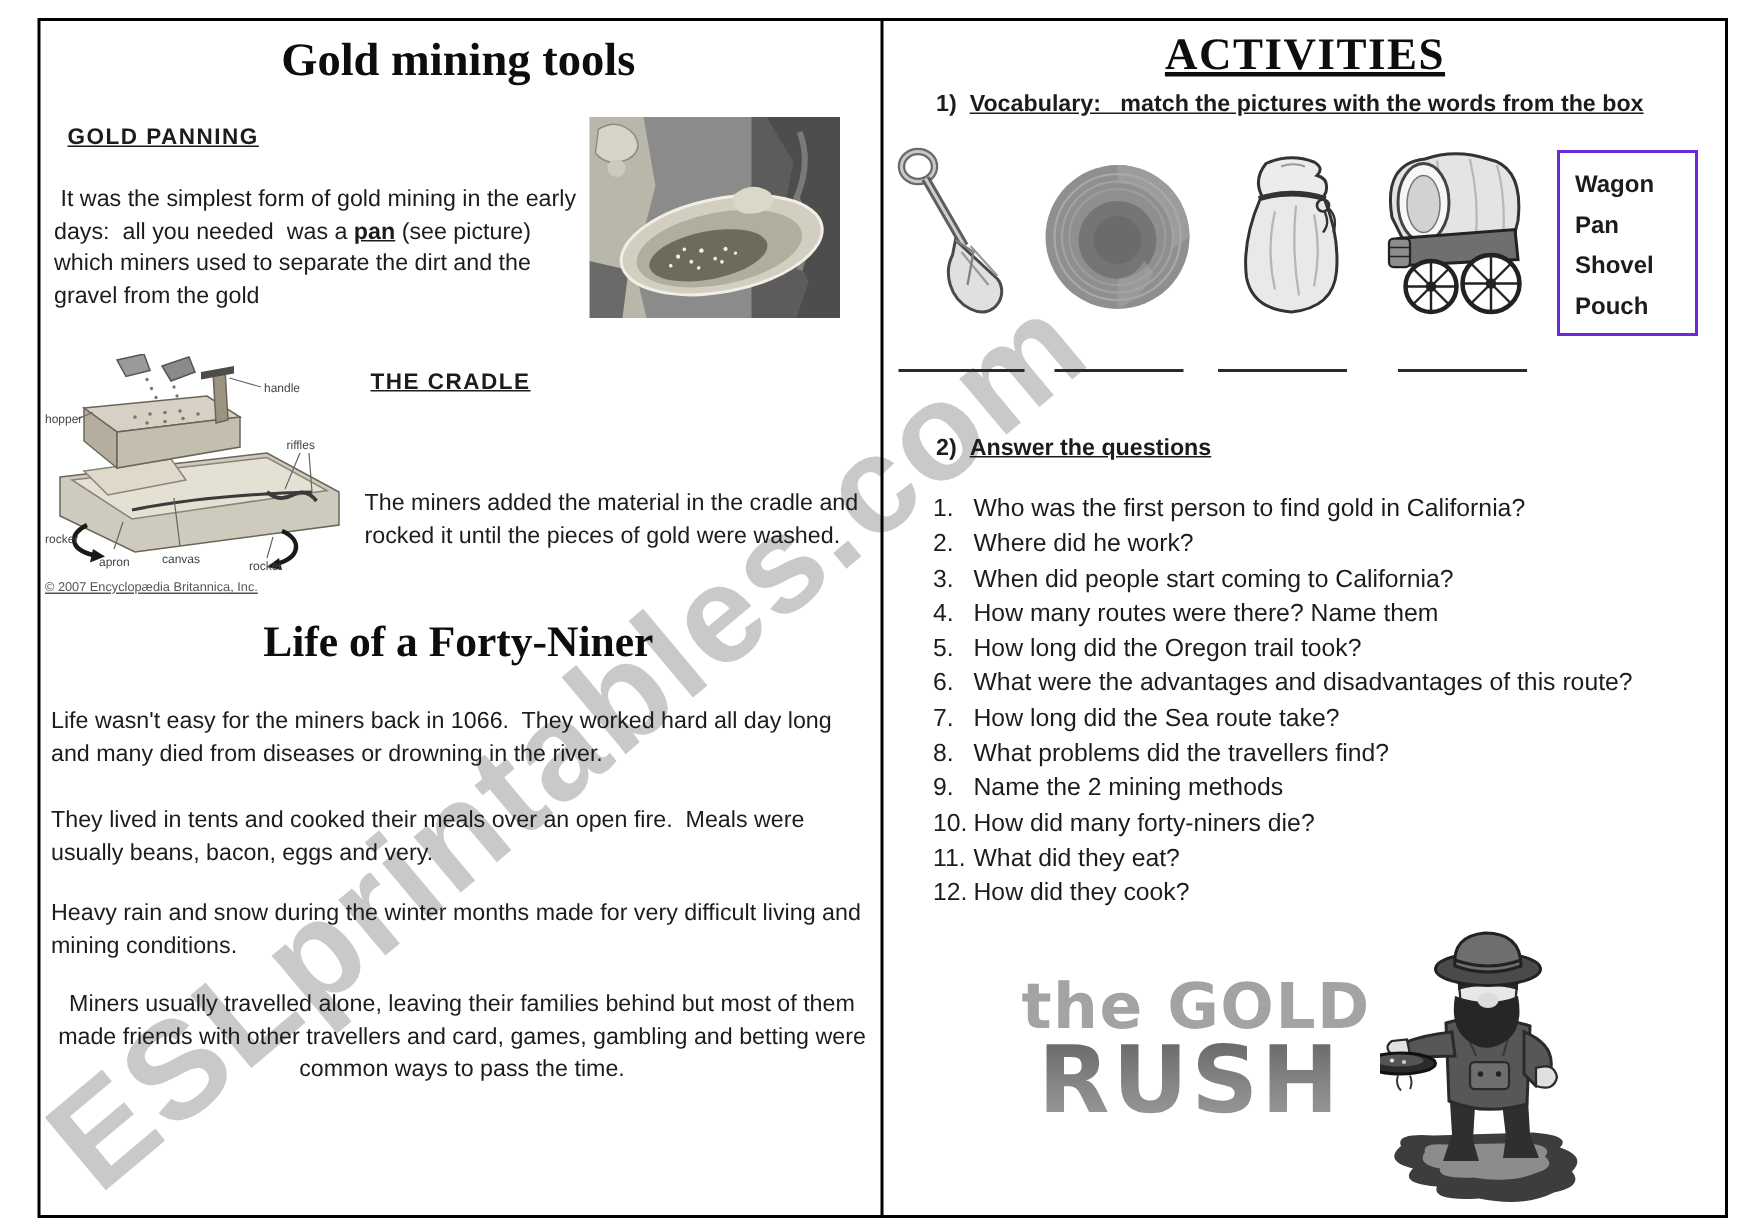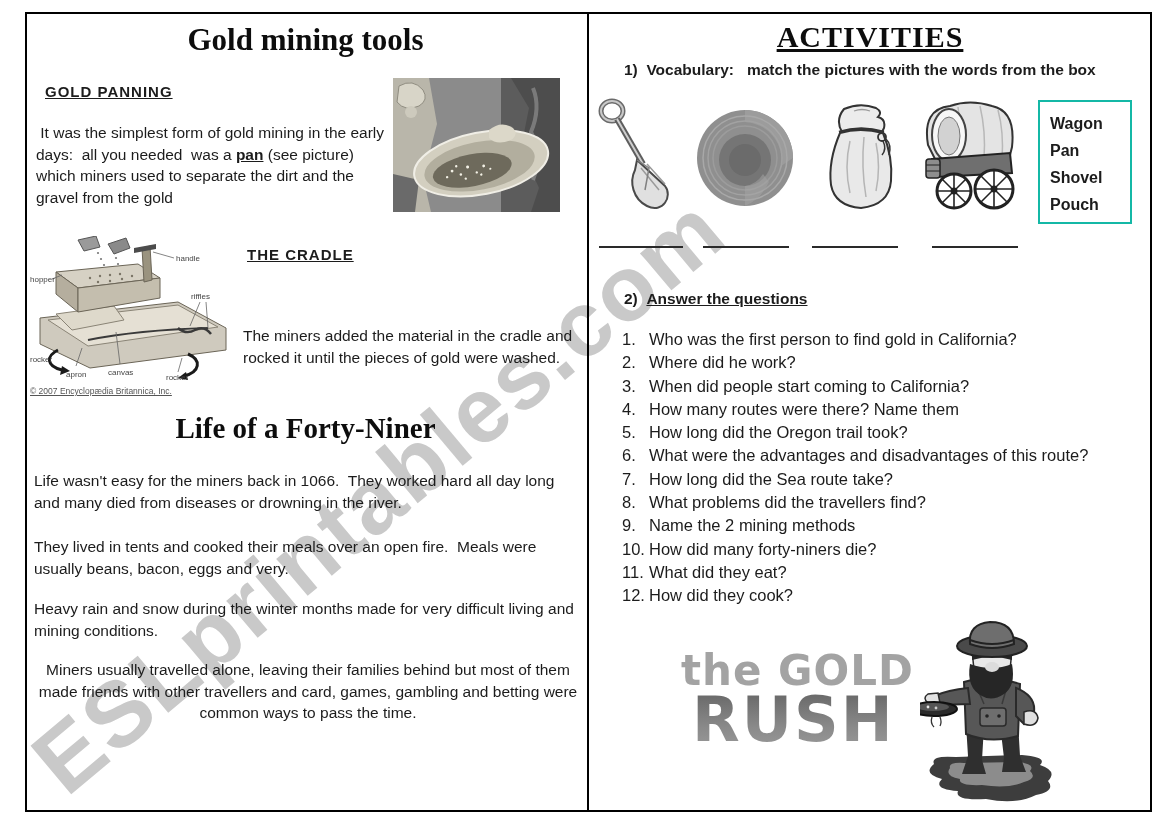--- a/index.html
+++ b/index.html
@@ -21,21 +21,21 @@
     z-index:0;
   }
   .content{z-index:1;}
   
   .serif-title{font-family:"Liberation Serif",serif;font-weight:bold;color:#0d0d0d;text-align:center;}
   .sub-heading{font-weight:bold;text-decoration:underline;letter-spacing:1px;font-size:15px;}
   .para{font-size:15.5px;line-height:21.5px;white-space:pre-wrap;}
   .q-row{display:flex;font-size:16.5px;line-height:23.3px;}
   .q-num{width:27px;flex:0 0 27px;}
   .blank-line{border-bottom:2px solid #2a2a2a;height:0;}
-  .wordbox{border:2px solid #14b8a6;padding:8px 10px;font-weight:bold;font-size:16px;line-height:27px;}
+  .wordbox{border:2px solid #6d28d9;padding:8px 10px;font-weight:bold;font-size:16px;line-height:27px;}
   .logo-line1{
     font-weight:900;font-size:42px;letter-spacing:1px;color:#a3a3a3;
     font-family:"DejaVu Sans",sans-serif;white-space:nowrap;
   }
   .logo-line2{
     font-weight:900;font-size:62px;letter-spacing:2px;line-height:76px;
     font-family:"DejaVu Sans",sans-serif;white-space:nowrap;
     background:linear-gradient(180deg,#5e5e5e 0%,#8a8a8a 60%,#9f9f9f 100%);
     -webkit-background-clip:text;background-clip:text;color:transparent;
   }
@@ -158,21 +158,21 @@
 
 <div class="abs content serif-title" style="left:25px;top:412px;width:561px;font-size:29px;">Life of a Forty-Niner</div>
 
 <div class="abs content para" style="left:34px;top:470px;width:548px;">Life wasn't easy for the miners back in 1066.  They worked hard all day long and many died from diseases or drowning in the river.</div>
 <div class="abs content para" style="left:34px;top:536px;width:548px;">They lived in tents and cooked their meals over an open fire.  Meals were usually beans, bacon, eggs and very.</div>
 <div class="abs content para" style="left:34px;top:598px;width:548px;">Heavy rain and snow during the winter months made for very difficult living and mining conditions.</div>
 <div class="abs content para" style="left:34px;top:659px;width:548px;text-align:center;">Miners usually travelled alone, leaving their families behind but most of them made friends with other travellers and card, games, gambling and betting were common ways to pass the time.</div>
 
 <div class="abs content serif-title" style="left:589px;top:20px;width:562px;font-size:30px;letter-spacing:1px;"><span style="text-decoration:underline;">ACTIVITIES</span></div>
 
-<div class="abs content" style="left:624px;top:61px;font-size:15.5px;font-weight:bold;white-space:pre-wrap;"><span>1)</span><span>  </span><span style="text-align:right;">Vocabulary:   match the pictures with the words from the box</span></div>
+<div class="abs content" style="left:624px;top:61px;font-size:15.5px;font-weight:bold;white-space:pre-wrap;"><span>1)</span><span>  </span><span style="text-decoration:underline;text-align:right;">Vocabulary:   match the pictures with the words from the box</span></div>
 
 <div class="abs content" style="left:597px;top:98px;width:82px;height:134px;">
   <svg width="82" height="134" viewBox="0 0 82 134">
     <ellipse cx="15" cy="13" rx="11" ry="10" fill="none" stroke="#6a6a6a" stroke-width="5"></ellipse>
     <ellipse cx="15" cy="13" rx="11" ry="10" fill="none" stroke="#c9c9c9" stroke-width="2"></ellipse>
     <line x1="20" y1="21" x2="46" y2="66" stroke="#5e5e5e" stroke-width="6"></line>
     <line x1="20" y1="21" x2="46" y2="66" stroke="#cfcfcf" stroke-width="2"></line>
     <path d="M40,62 L68,88 C76,98 66,116 50,108 C36,101 32,84 38,72 Z" fill="#e0e0e0" stroke="#4a4a4a" stroke-width="2"></path>
     <path d="M44,70 L62,92 M50,66 L68,86" stroke="#9a9a9a" stroke-width="1.5" fill="none"></path>
     <path d="M40,62 L52,70 L48,92" stroke="#808080" stroke-width="1.5" fill="none"></path>

